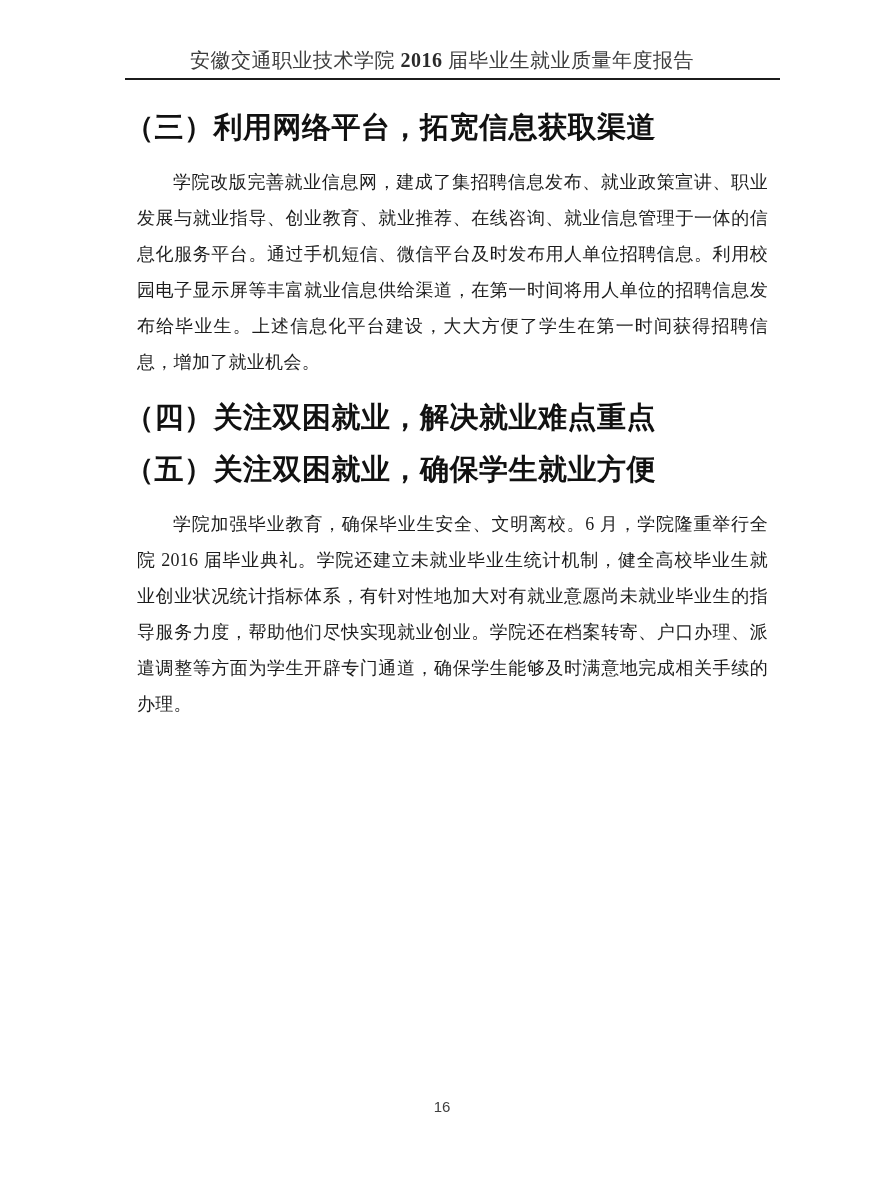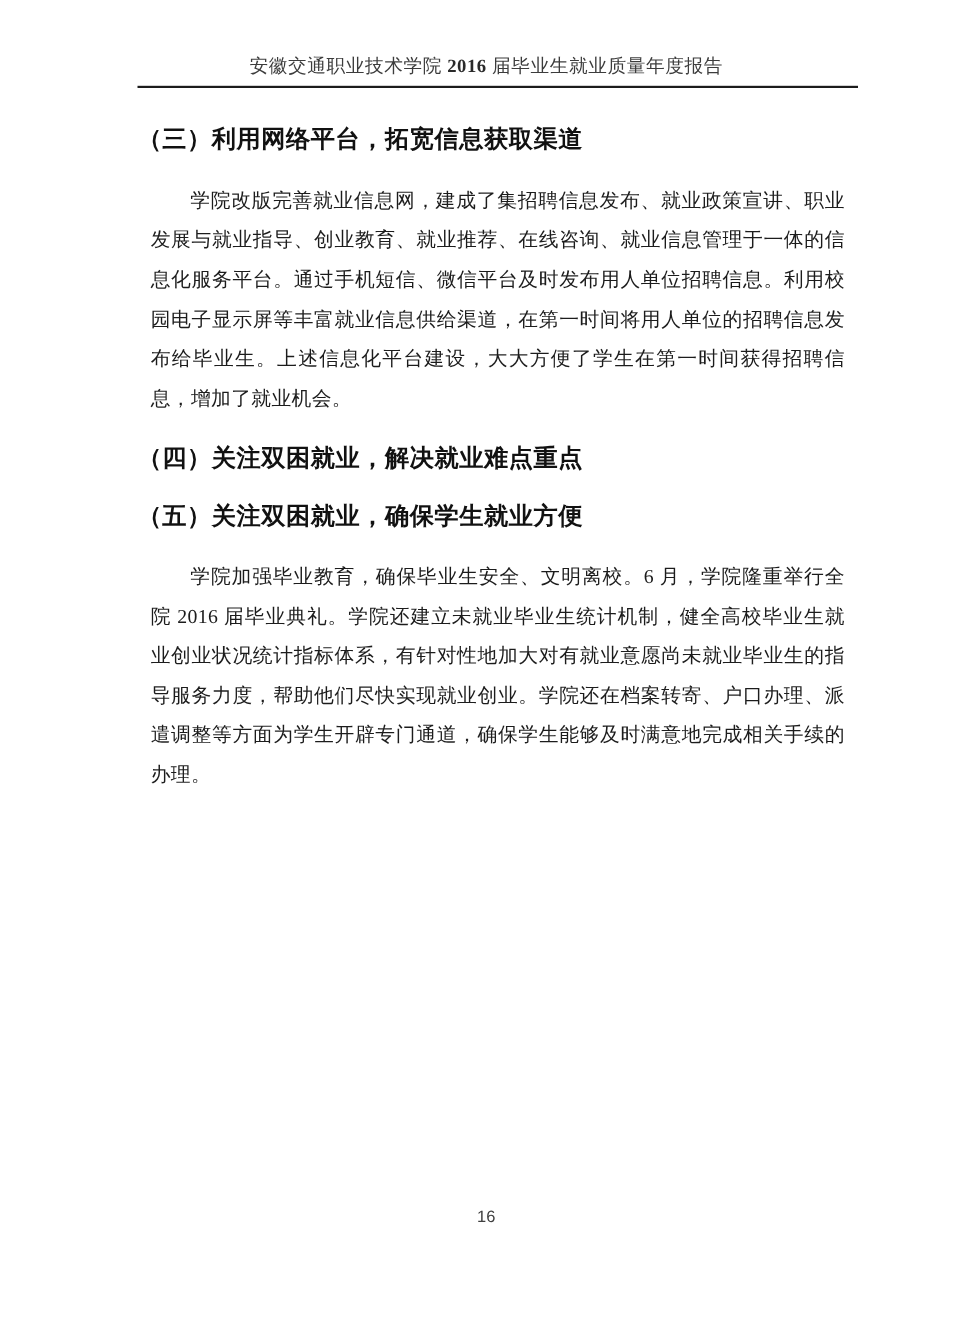--- a/index.html
+++ b/index.html
@@ -9,37 +9,37 @@
     height: 1200px;
     background: #ffffff;
     overflow: hidden;
     font-family: "Liberation Serif", "DejaVu Serif", serif;
     color: #1a1a1a;
     box-sizing: border-box;
   }
   .running-header {
     padding-top: 50px;
     text-align: center;
-    font-size: 17px;
+    font-size: 20px;
     line-height: 20px;
     color: #3c3c3c;
     letter-spacing: 0.5px;
   }
   .running-header .year { font-weight: bold; color: #2a2a2a; }
   .header-rule {
     border: none;
     border-top: 2px solid #1c1c1c;
     margin: 8px 104px 0 125px;
     height: 0;
   }
   .content { padding: 0 104px 0 125px; }
   .section-heading {
     font-family: "Liberation Sans", "DejaVu Sans", sans-serif;
     font-weight: 700;
-    font-size: 22px;
+    font-size: 29px;
     line-height: 30px;
     letter-spacing: 0.5px;
     color: #111111;
     margin: 22px 0;
   }
   .section-heading.first { margin-top: 32px; }
   .section-body {
     font-size: 18px;
     line-height: 36px;
     letter-spacing: 0.3px;

